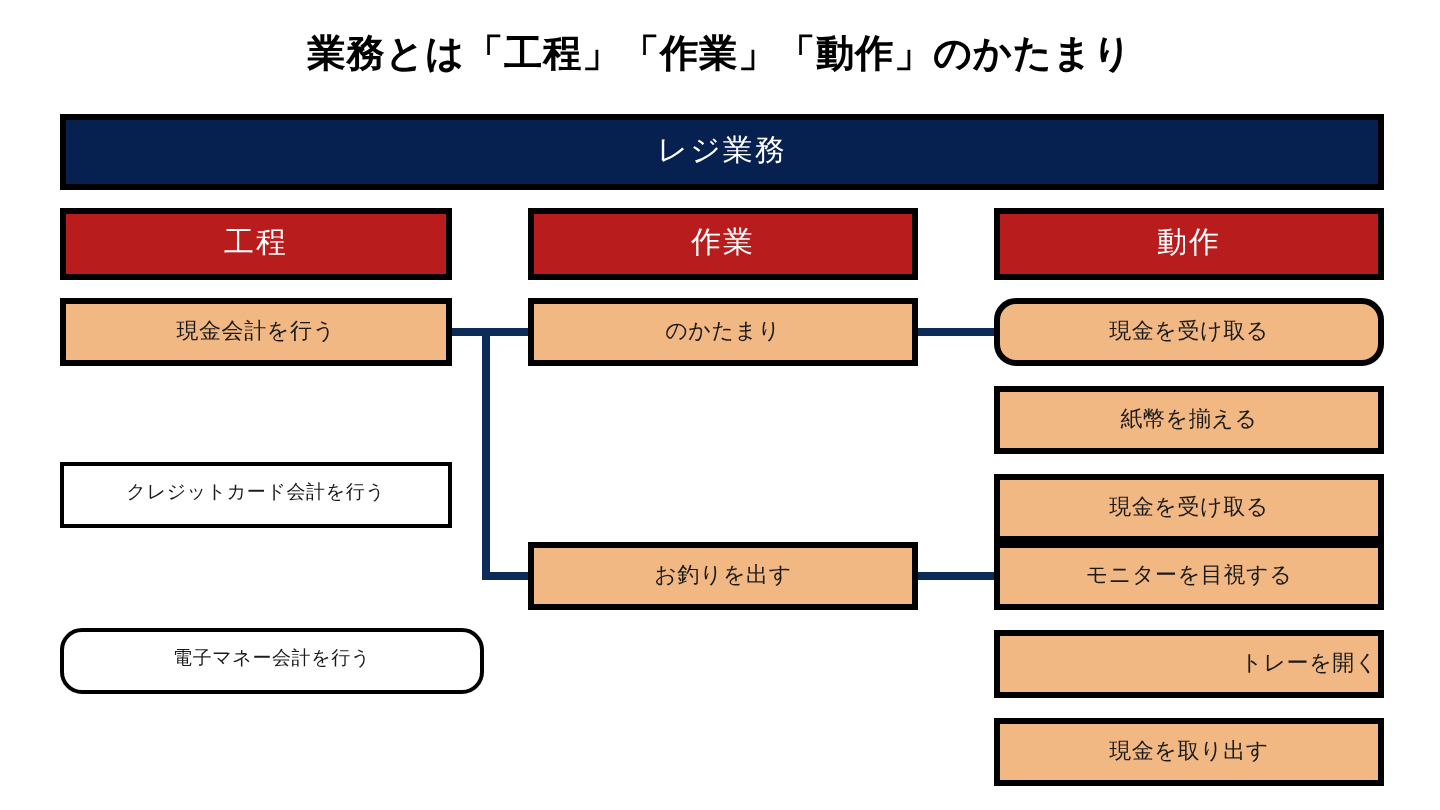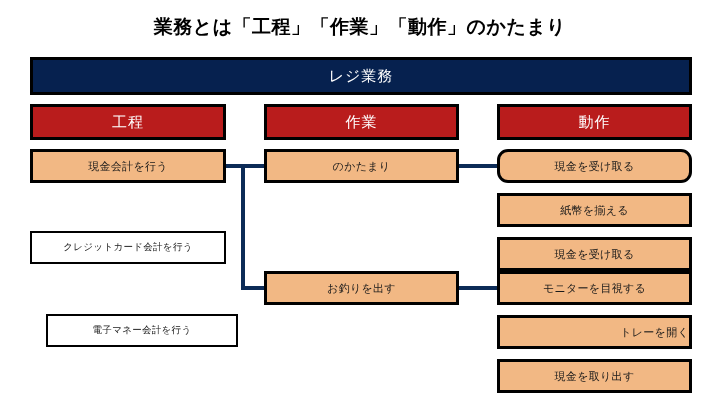--- a/index.html
+++ b/index.html
@@ -124,21 +124,21 @@
   <div class="conn" style="left:457px; top:286px; width:42px; height:4px;"></div>
 
   <div class="box bar-step" style="left:30px; top:149px; width:196px; height:34px;">
     <span>現金会計を行う</span>
   </div>
 
   <div class="box bar-plain" style="left:30px; top:231px; width:196px; height:33px;">
     <span>クレジットカード会計を行う</span>
   </div>
 
-  <div class="box bar-plain" style="left:46px; top:314px; width:192px; height:33px;">
+  <div class="box bar-plain" style="left:30px; top:314px; width:212px; height:33px;border-radius:11px;">
     <span>電子マネー会計を行う</span>
   </div>
 
   <div class="box bar-step" style="left:264px; top:149px; width:195px; height:34px;">
     <span>のかたまり</span>
   </div>
 
   <div class="box bar-step" style="left:264px; top:271px; width:195px; height:34px;">
     <span>お釣りを出す</span>
   </div>

